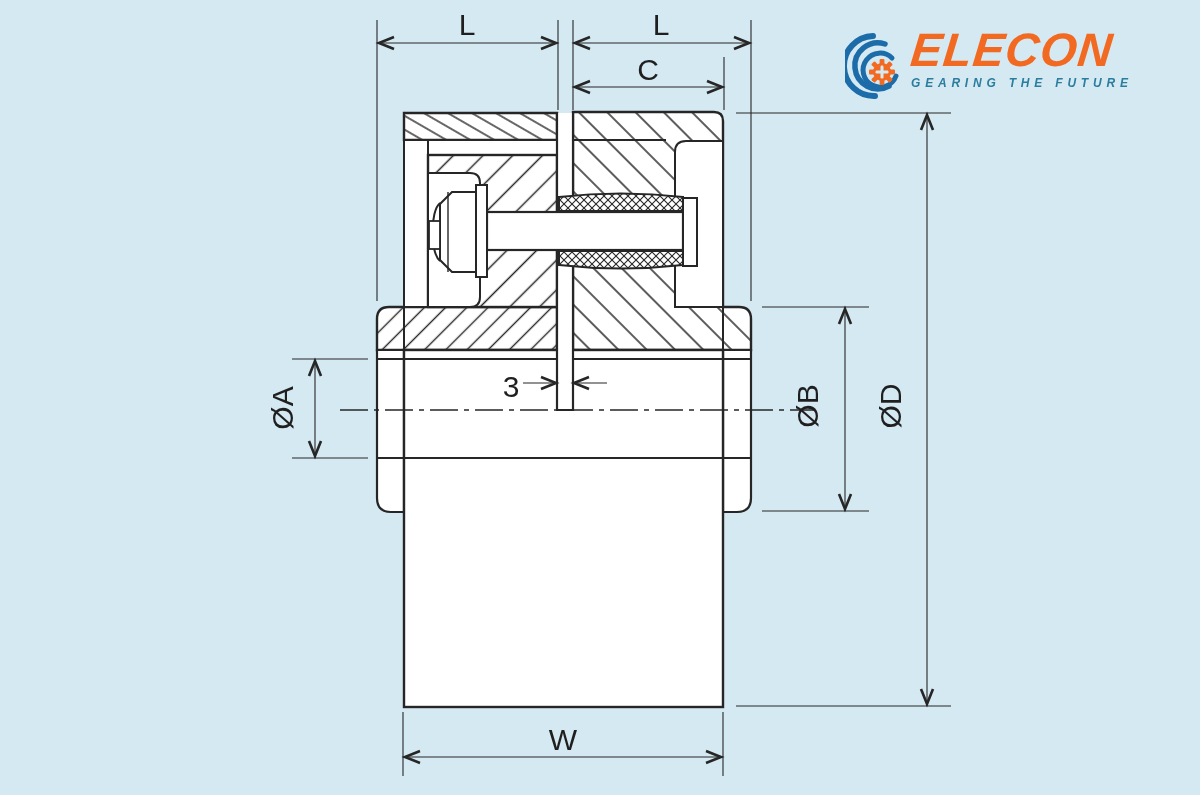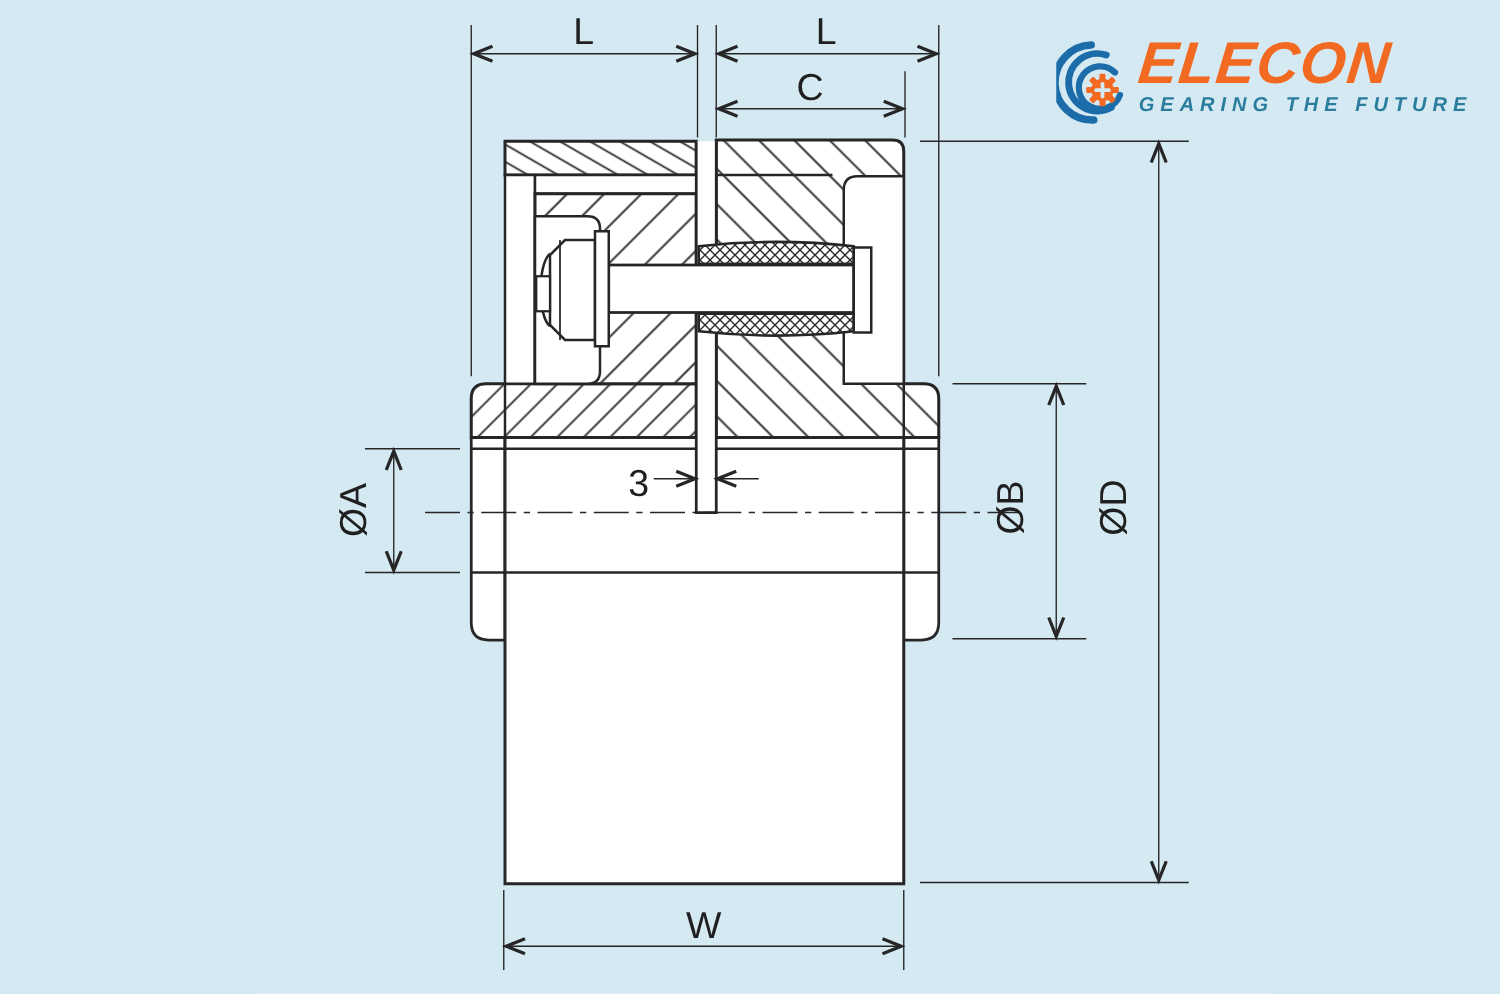--- a/index.html
+++ b/index.html
@@ -30,21 +30,21 @@
     line-height:44px;
     font-weight:700;
     font-style:italic;
     letter-spacing:1px;
     color:#f26a21;
     transform:skewX(-6deg);
     white-space:nowrap;
   }
   .logo-tagline{
     font-family:"Liberation Sans", sans-serif;
-    font-size:16px;
+    font-size:12px;
     font-weight:600;
     font-style:italic;
     letter-spacing:4.8px;
     color:#2b7d9e;
     margin-top:4px;
     white-space:nowrap;
   }
 </style>
 </head>
 <body>

